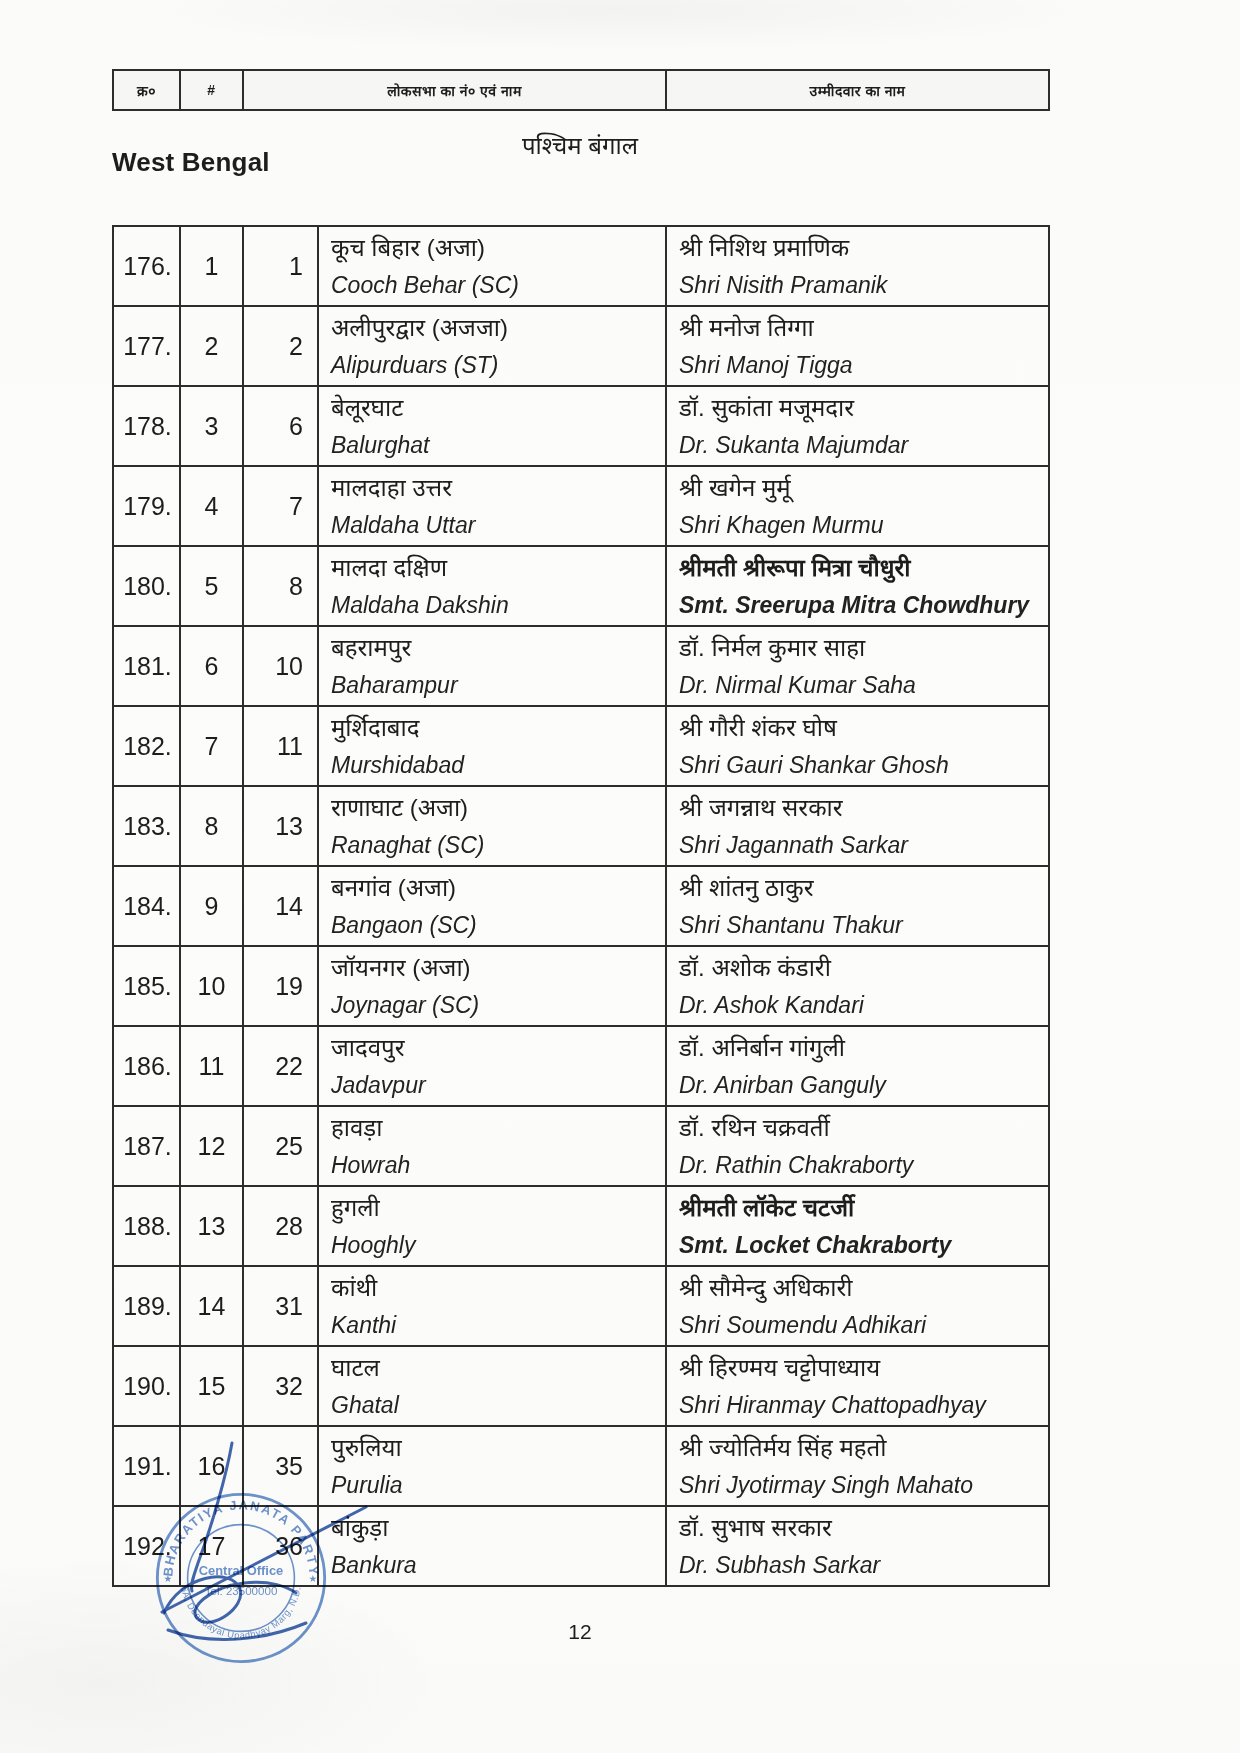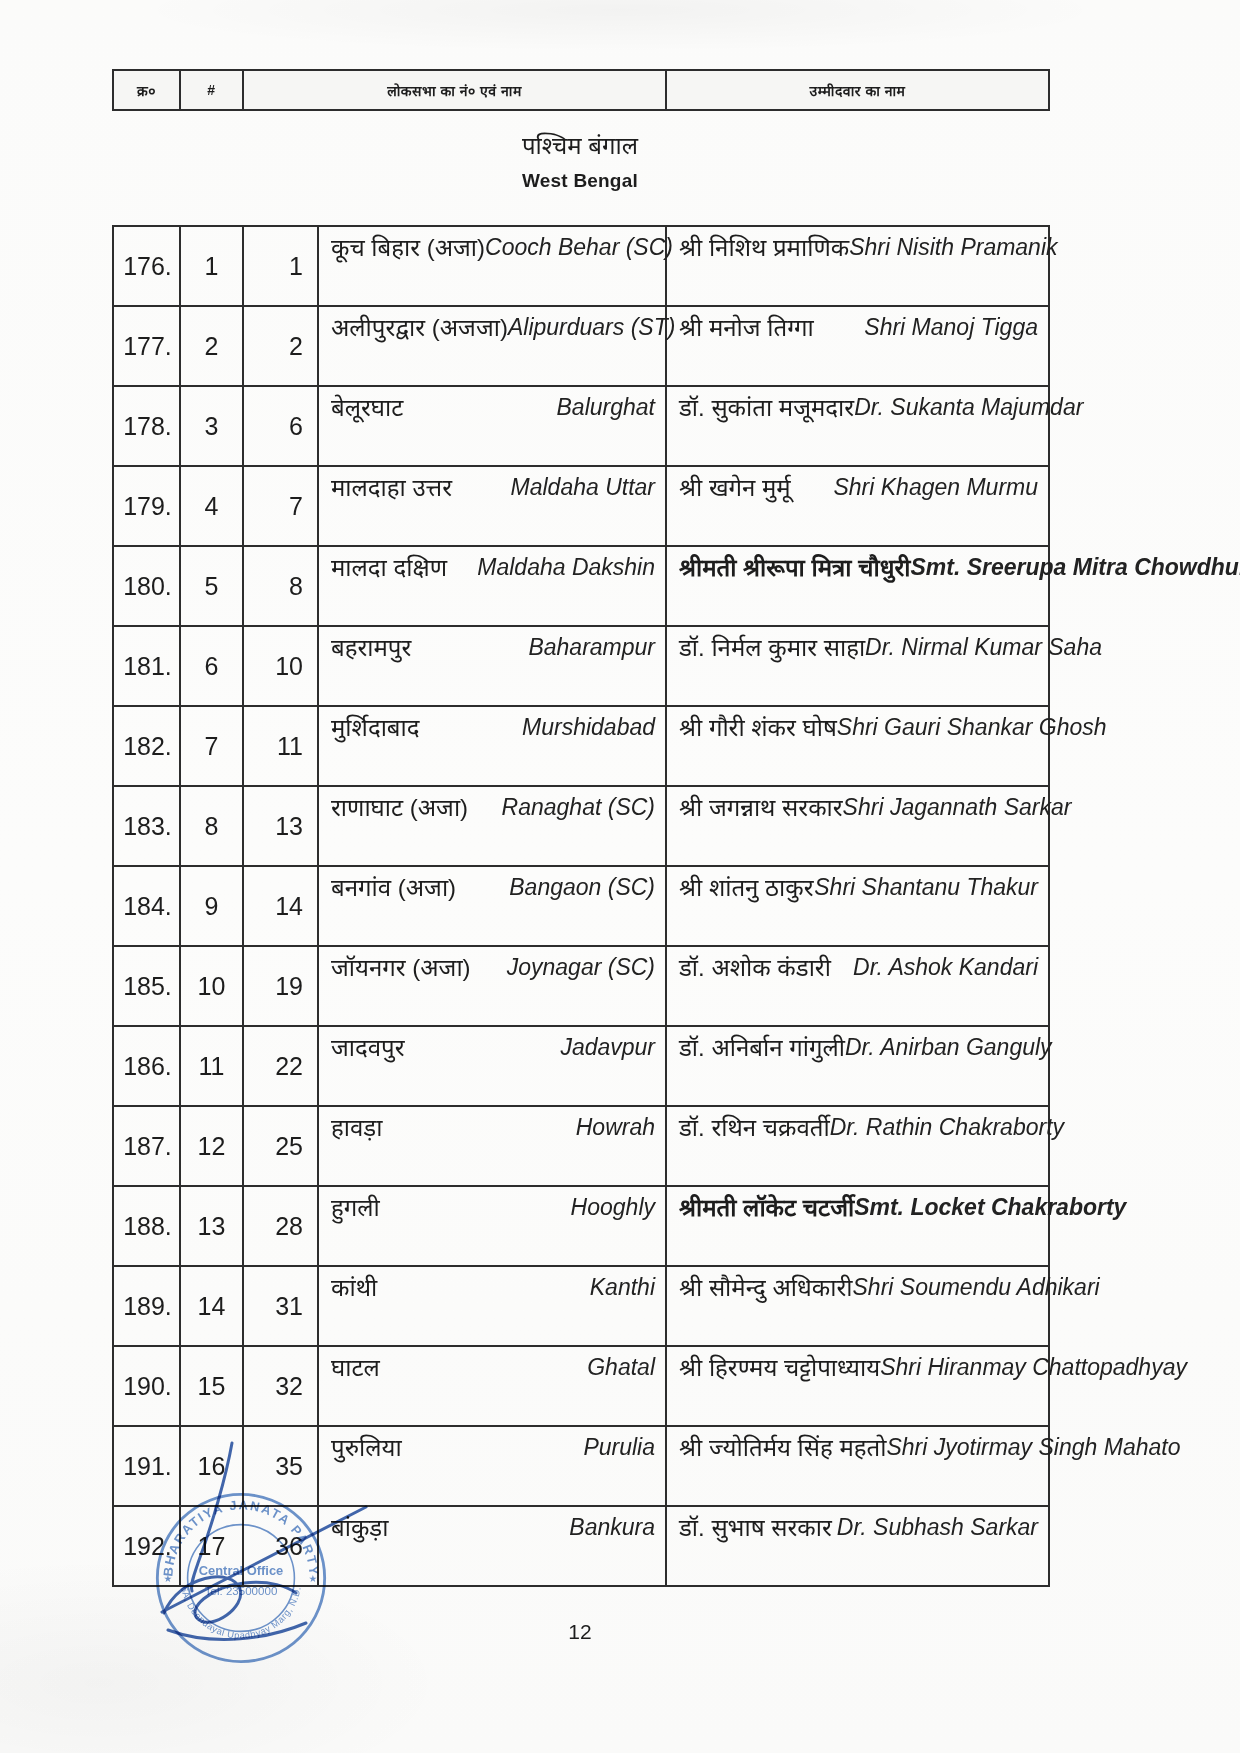--- a/index.html
+++ b/index.html
@@ -17,31 +17,31 @@
   .hdr-table { position:absolute; left:112px; top:69px; width:936px; }
   .hdr-table td {
     border:2px solid #2d2d2d; height:40px; text-align:center; vertical-align:middle;
     font-weight:bold; font-size:14px; background:#f6f6f4; letter-spacing:0.5px;
   }
   .section-title-hi {
     position:absolute; left:112px; top:128px; width:936px; text-align:center;
     font-size:24px; font-weight:normal;
   }
   .section-title-en {
-    position:absolute; left:112px; top:170px; width:936px; text-align:center;
-    font-size:19px; font-weight:bold; letter-spacing:0.2px;
+    position:absolute; left:112px; top:147px; width:936px; 
+    font-size:26px; font-weight:bold; letter-spacing:0.2px;
   }
   .main-table { position:absolute; left:112px; top:225px; width:936px; }
   .main-table td { border:2px solid #2d2d2d; vertical-align:middle; }
   .main-table tr { height:80px; }
   td.c-serial { text-align:center; font-size:25px; padding-left:2px; }
   td.c-stateno { text-align:center; font-size:25px; }
   td.c-pcno { text-align:right; font-size:25px; padding-right:14px; }
   td.c-name, td.c-cand { padding:5px 10px 5px 12px; }
-  .two-line { display:flex; flex-direction:row; justify-content:space-between; height:68px; }
+  .two-line { display:flex; flex-direction:column; justify-content:space-between; height:68px; }
   .line-hi { font-size:24px; line-height:32px; white-space:nowrap; }
   .line-en { font-size:23px; line-height:30px; white-space:nowrap; color:#222;font-style:italic; }
   .bold .line-hi, .bold .line-en { font-weight:bold; }
   .page-number {
     position:absolute; left:112px; top:1620px; width:936px; text-align:center; font-size:21px;
   }
   .stamp-wrap { position:absolute; left:152px; top:1489px; width:178px; height:178px;
     opacity:0.82; mix-blend-mode:multiply; }
   .sig-wrap { position:absolute; left:128px; top:1425px; width:340px; height:250px;
     opacity:0.9; mix-blend-mode:multiply; }

